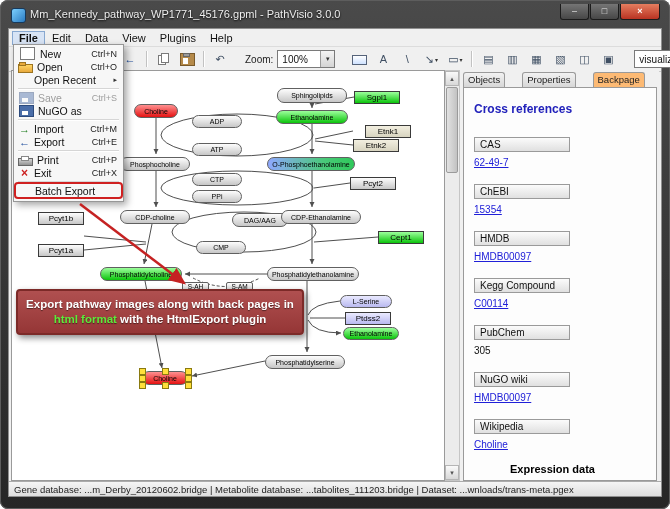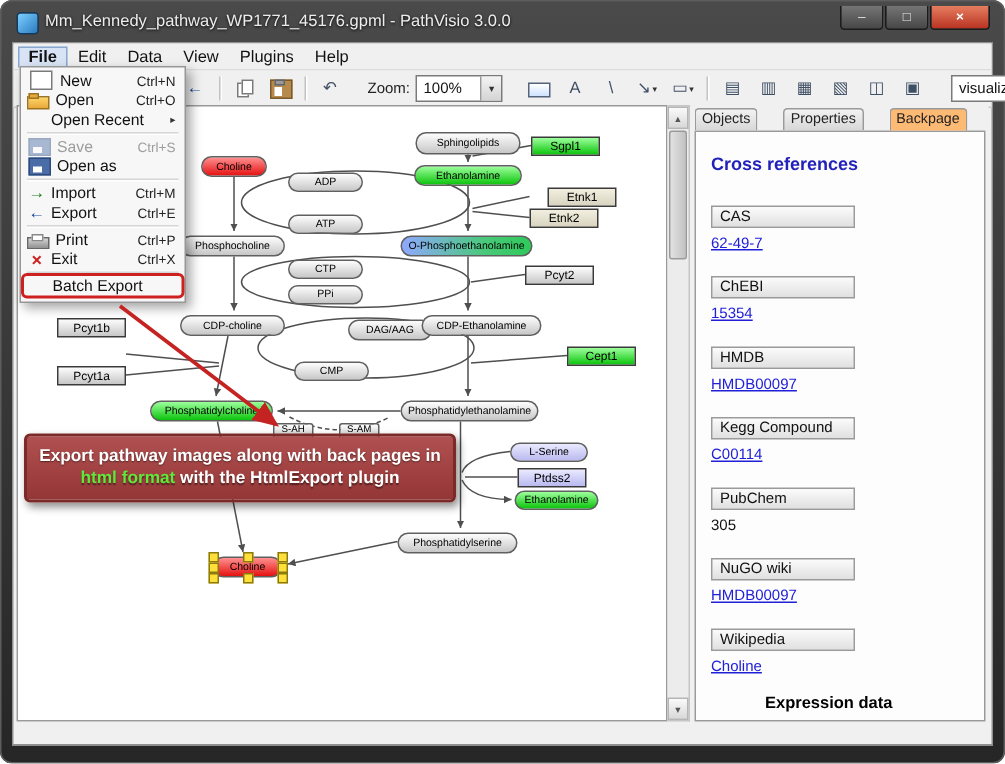--- a/index.html
+++ b/index.html
@@ -292,20 +292,23 @@
                 <div class="xref-block"><div class="xref-name">Kegg Compound</div><a class="xref-value link">C00114</a></div>
                 <div class="xref-block"><div class="xref-name">PubChem</div><a class="xref-value">305</a></div>
                 <div class="xref-block"><div class="xref-name">NuGO wiki</div><a class="xref-value link">HMDB00097</a></div>
                 <div class="xref-block"><div class="xref-name">Wikipedia</div><a class="xref-value link">Choline</a></div>
               </div>
             <div class="expr-heading">Expression data</div>
           </div>
         </div>
       </div>
 
+      <div class="statusbar">
+        <span>Gene database: ...m_Derby_20120602.bridge | Metabolite database: ...tabolites_111203.bridge | Dataset: ...wnloads/trans-meta.pgex</span>
+      </div>
     </div>
 
     <div class="menu-popup">
         <div class="menu-item">
           <span class="mi mi-page"></span>
           <span class="lbl">New</span>
           <span class="sc">Ctrl+N</span>
         </div>
         <div class="menu-item">
           <span class="mi mi-folder"></span>
@@ -318,21 +321,21 @@
           <span class="sub">▸</span>
         </div>
         <div class="menu-sep"></div>
         <div class="menu-item disabled">
           <span class="mi mi-disk"></span>
           <span class="lbl">Save</span>
           <span class="sc">Ctrl+S</span>
         </div>
         <div class="menu-item">
           <span class="mi mi-disk"></span>
-          <span class="lbl">Open as</span>
+          <span class="lbl">NuGO as</span>
         </div>
         <div class="menu-sep"></div>
         <div class="menu-item">
           <span class="mi mi-import"></span>
           <span class="lbl">Import</span>
           <span class="sc">Ctrl+M</span>
         </div>
         <div class="menu-item">
           <span class="mi mi-export"></span>
           <span class="lbl">Export</span>

